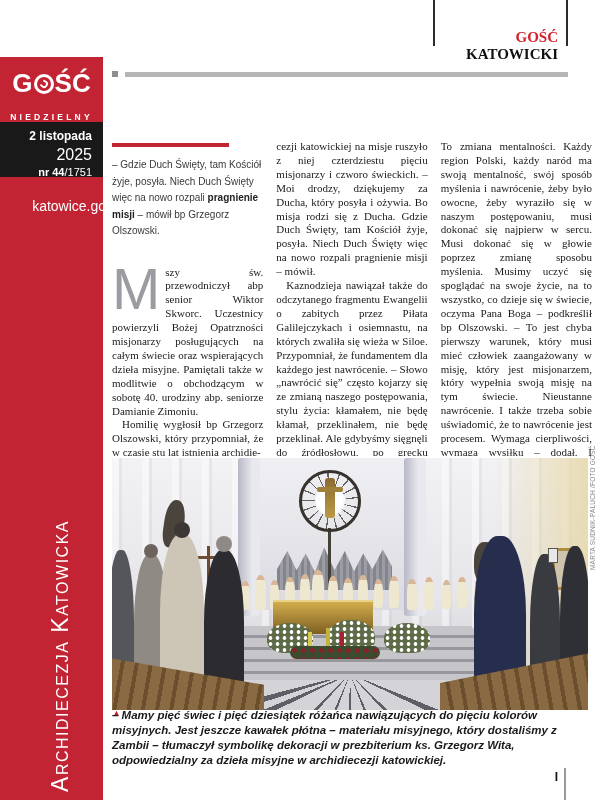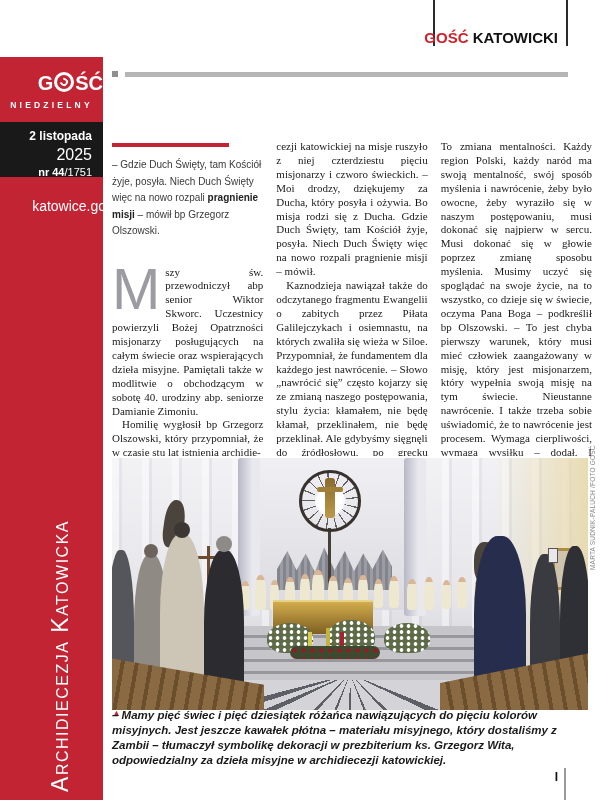--- a/index.html
+++ b/index.html
@@ -2,42 +2,42 @@
 <html><head>
 <meta charset="utf-8">
 <style>
   html,body{margin:0;padding:0;background:#fff;}
   .page{position:relative;width:601px;height:800px;background:#fff;overflow:hidden;
         font-family:"Liberation Sans",sans-serif;}
 
   
   .sidebar{position:absolute;left:0;top:57px;width:103px;height:743px;background:#c22433;}
   .logo{position:absolute;left:0;top:70px;width:103px;text-align:center;color:#fff;}
-  .logo-word{font-weight:bold;font-size:20px;letter-spacing:0;line-height:26px;text-align:right;}
+  .logo-word{font-weight:bold;font-size:26px;letter-spacing:0;line-height:26px;}
   .logo-o{position:relative;display:inline-block;width:20px;height:20px;background:#fff;
           border-radius:50%;vertical-align:-2px;margin:0 1px;}
   .logo-o::before{content:'';position:absolute;inset:3px;background:#c22433;border-radius:50%;}
   .logo-o::after{content:'';position:absolute;inset:6px;border:2px solid #fff;
                  border-left-color:transparent;border-radius:50%;transform:rotate(35deg);}
-  .logo-sub{font-size:8.5px;letter-spacing:3.2px;margin-top:4px;font-weight:bold;}
+  .logo-sub{font-size:8.5px;letter-spacing:3.2px;margin-top:16px;font-weight:bold;}
   .datebox{position:absolute;left:0;top:122px;width:103px;height:55px;background:#191919;
            color:#fff;text-align:right;box-sizing:border-box;padding:7px 11px 0 0;line-height:1.3;}
   .datebox .d1{font-size:12px;font-weight:bold;}
   .datebox .d2{font-size:16px;}
   .datebox .d3{font-size:11px;}
   .website{position:absolute;left:0;top:198px;width:103px;text-align:center;color:#fff;font-size:14px;margin-left:32px;}
   .section-vert{position:absolute;left:47px;bottom:8px;writing-mode:vertical-rl;
                 transform:rotate(180deg);color:#fff;font-size:23px;font-variant:small-caps;
                 letter-spacing:1.5px;font-weight:400;}
 
   
   .vline-a{position:absolute;left:433px;top:0;width:2px;height:46px;background:#2b2b2b;}
   .vline-b{position:absolute;left:566px;top:0;width:2px;height:46px;background:#2b2b2b;}
   .edition{position:absolute;left:420px;top:29px;width:138px;text-align:right;
-           font-weight:bold;font-size:15px;letter-spacing:0;}
+           font-weight:bold;font-size:15px;letter-spacing:0;font-family:Liberation Serif, serif;}
   .edition .red{color:#d3202c;}
   .edition .blk{color:#111;}
 
   
   .kicker{position:absolute;left:112px;top:71px;width:456px;display:flex;align-items:center;gap:7px;}
   .k-square{width:6px;height:6px;background:#8f8f8f;flex:0 0 auto;}
   .k-label{color:#c9202c;font-weight:bold;font-size:12px;font-variant:small-caps;
            letter-spacing:.4px;white-space:nowrap;}
   .k-bar{flex:1;height:5px;background:#b5b5b5;}
   .headline{position:absolute;left:110px;top:84px;width:490px;color:#121212;font-weight:bold;

